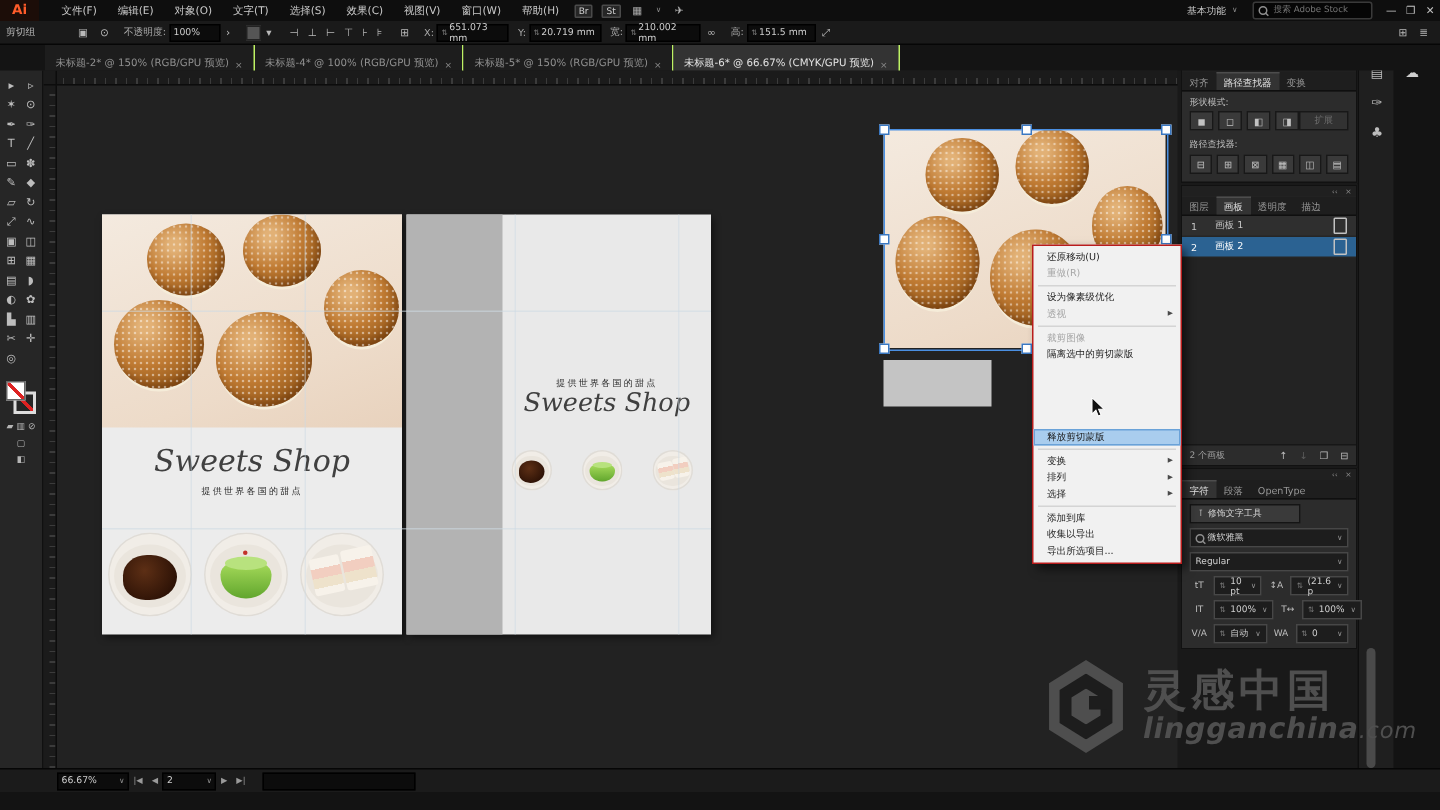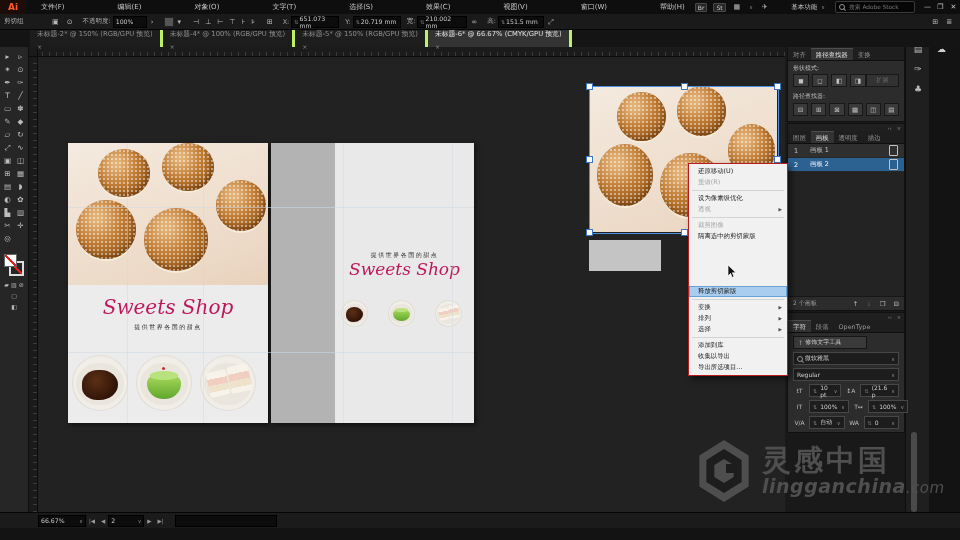--- a/index.html
+++ b/index.html
@@ -4,21 +4,21 @@
 <style>
   html,body{margin:0;padding:0;background:#000;}
   #app{position:relative;width:960px;height:540px;overflow:hidden;background:#222;
        font-family:"DejaVu Sans","Liberation Sans",sans-serif;color:#c7c7c7;cursor:default;}
   .abs{position:absolute;}
 
   
   #titlebar{left:0;top:0;width:960px;height:14px;background:#0e0e0e;display:flex;align-items:center;z-index:50;}
   #ai-logo{width:26px;height:14px;background:#1c0d08;color:#ff5c2a;font-weight:bold;font-size:9px;
            display:flex;align-items:center;justify-content:center;}
-  .menubar{display:flex;margin-left:8px;gap:39px;}
+  .menubar{display:flex;margin-left:8px;}
   .menubar span{font-size:7px;color:#c9c9c9;padding:0 7px;}
   .tb-ico{font-size:7px;color:#b5b5b5;padding:0 5px;}
   .tb-box{font-size:6px;color:#cfcfcf;border:1px solid #4a4a4a;background:#262626;padding:0 2px;margin:0 3px;border-radius:1px;}
   #ws-label{font-size:6.5px;color:#c9c9c9;margin-left:auto;}
   .chevlite{font-size:5px;color:#8a8a8a;padding:0 4px;}
   #stock-search{display:flex;align-items:center;background:#060606;border:1px solid #3a3a3a;border-radius:2px;
                 height:10px;width:72px;margin:0 6px;padding:0 3px;gap:2px;}
   #stock-search input{background:transparent;border:0;outline:0;color:#9a9a9a;font-size:5.8px;width:60px;
                       font-family:"DejaVu Sans","Liberation Sans",sans-serif;}
   .lens{width:4px;height:4px;border:1px solid #8f8f8f;border-radius:50%;position:relative;flex:none;}
@@ -32,22 +32,22 @@
   .cb-ico{font-size:7px;color:#b9b9b9;padding:0 4px;}
   .fld{background:#0c0c0c;border:1px solid #000;height:10px;display:flex;align-items:center;
        font-size:6.2px;color:#cdcdcd;padding:0 2px;}
   .spin::before{content:"⇅";font-size:5px;color:#7c7c7c;margin-right:1px;}
   .cb-lab{padding:0 2px 0 6px;color:#a8a8a8;}
   .swatchbox{width:8px;height:8px;background:#555;border:1px solid #222;margin-left:6px;}
 
   
   #tabbar{left:0;top:29px;width:960px;height:18px;background:#141414;display:flex;align-items:stretch;z-index:40;}
   #tabbar .pad{width:30px;}
-  .tab{display:flex;align-items:flex-start;gap:4px;padding:0 7px;font-size:6.8px;color:#8f8f8f;
-       background:#1d1d1d;border-right:3px solid #bef264;flex-direction:column;}
+  .tab{display:flex;align-items:flex-end;gap:4px;padding:0 7px;font-size:6.8px;color:#8f8f8f;
+       background:#1d1d1d;border-right:1px solid #bef264;}
   .tab.active{background:#333;color:#e4e4e4;}
   .tclose{font-size:6px;color:#8a8a8a;}
 
   
   #ruler-h{left:28px;top:47px;width:932px;height:9px;background:#1b1b1b;border-bottom:1px solid #0c0c0c;
            background-image:repeating-linear-gradient(90deg,#3b3b3b 0 1px,transparent 1px 7px);
            background-size:100% 4px;background-position:0 100%;background-repeat:repeat-x;z-index:8;}
   #ruler-v{left:28px;top:56px;width:9px;height:456px;background:#1b1b1b;border-right:1px solid #0c0c0c;
            background-image:repeating-linear-gradient(180deg,#3b3b3b 0 1px,transparent 1px 7px);
            background-size:4px 100%;background-position:100% 0;background-repeat:repeat-y;z-index:8;}
@@ -71,21 +71,21 @@
   .puff{position:absolute;border-radius:50%;
         background:radial-gradient(circle at 35% 30%,#e2b176 8%,#c07b33 45%,#8e5316 82%,#7a4410 100%);
         box-shadow:0 3px 0 -1px #f5ecd9, inset -2px -3px 5px rgba(90,42,6,.45);}
   .puff::after{content:"";position:absolute;inset:0;border-radius:50%;
         background-image:radial-gradient(rgba(255,255,255,.85) .7px,transparent 1.1px);background-size:4px 4px;opacity:.55;}
   .p1{left:15%;top:4%;width:26%;height:34%;}
   .p2{left:47%;top:0%;width:26%;height:34%;}
   .p3{left:74%;top:26%;width:25%;height:36%;}
   .p4{left:4%;top:40%;width:30%;height:42%;}
   .p5{left:38%;top:46%;width:32%;height:44%;}
-  .script-title{font-family:"DejaVu Serif","Liberation Serif",serif;font-style:italic;color:#be185d;text-align:center;}
+  .script-title{font-family:"DejaVu Serif","Liberation Serif",serif;font-style:italic;color:#404040;text-align:center;}
   .sub-cn{font-size:6px;letter-spacing:1.5px;color:#2a2a2a;text-align:center;}
   .cake{position:absolute;border-radius:50%;overflow:hidden;background:#f1ede7;box-shadow:inset 0 0 0 1px rgba(0,0,0,.07);}
   .cake .plate{position:absolute;left:8%;top:14%;width:84%;height:76%;border-radius:50%;background:#eae5dd;}
   .blob-choc{position:absolute;left:18%;top:26%;width:64%;height:54%;border-radius:48% 52% 55% 45%;
              background:radial-gradient(circle at 40% 35%,#5d2f15,#2d1206 75%);}
   .blob-green{position:absolute;left:20%;top:32%;width:60%;height:46%;border-radius:50%/38% 38% 58% 58%;
               background:linear-gradient(#9ed455 18%,#61a62d);}
   .blob-green::before{content:"";position:absolute;left:8%;top:-6%;width:84%;height:34%;border-radius:50%;background:#b8e27e;}
   .cherry{position:absolute;left:46%;top:22%;width:3px;height:3px;border-radius:50%;background:#c3322b;}
   .layer1{position:absolute;left:14%;top:28%;width:36%;height:44%;transform:rotate(-12deg);border-radius:2px;

